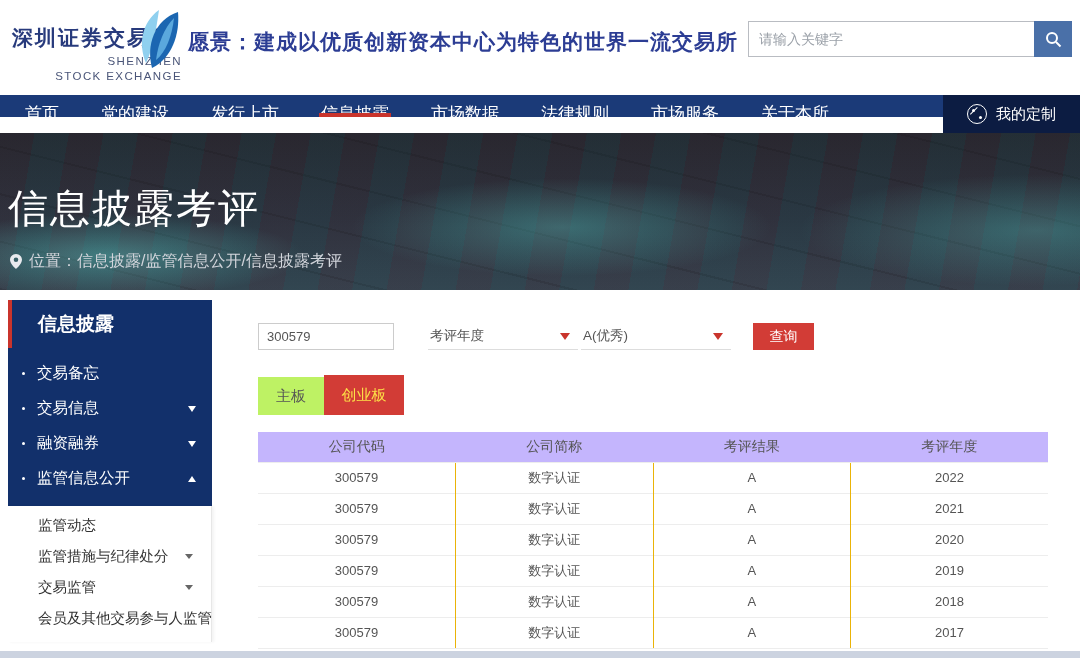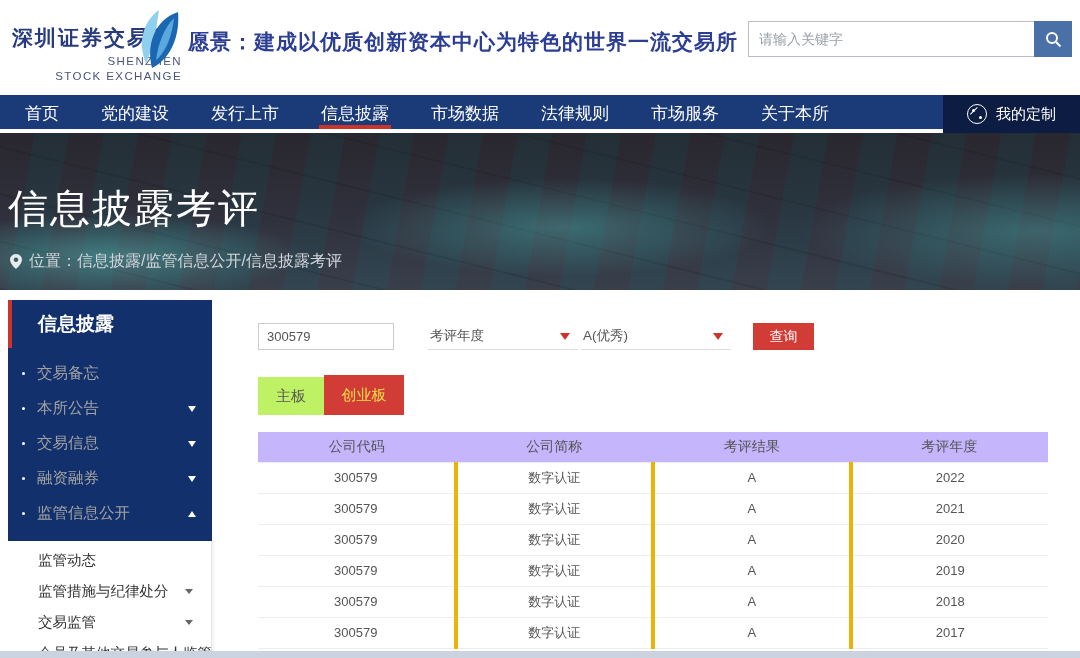--- a/index.html
+++ b/index.html
@@ -16,21 +16,21 @@
   .slogan { position:absolute; left:188px; top:22px; font-family:"DejaVu Serif", serif;
             font-weight:bold; font-size:21px; color:#2c3d94; letter-spacing:1px; white-space:nowrap; }
   .search-box { position:absolute; right:8px; top:15px; display:flex; }
   .search-input { width:286px; height:36px; border:1px solid #b9bcc2; border-right:none;
                   padding:0 10px; font-size:14px; color:#666; outline:none; }
   .search-input::placeholder { color:#9aa0a8; }
   .search-btn { width:38px; height:36px; background:#4a70a8; border:none; display:flex;
                 align-items:center; justify-content:center; cursor:pointer; }
 
   
-  .nav { position:absolute; top:95px; left:0; width:1080px; height:34px; background:#1b3a78;
+  .nav { position:absolute; top:95px; left:0; width:1080px; height:22px; background:#1b3a78;
          display:flex; align-items:stretch; padding-left:25px; }
   .nav-item { position:relative; color:#fff; font-size:17px; line-height:38px;
               margin-right:42px; cursor:pointer; white-space:nowrap; }
   .nav-item.active::after { content:""; position:absolute; left:-2px; right:-2px; bottom:0;
               height:4px; background:#c9342c; }
   .nav-custom { margin-left:auto; height:38px; background:#0c1c42; display:flex; align-items:center;
               gap:9px; padding:0 24px; color:#fff; font-size:15px; cursor:pointer; }
   .cust-icon { width:20px; height:20px; border:1.5px solid #fff; border-radius:50%;
                position:relative; flex:0 0 auto; }
   .cust-icon::before { content:""; position:absolute; left:4px; top:4px; right:4px; bottom:4px;
@@ -51,21 +51,21 @@
   .hero-title { position:absolute; left:8px; top:48px; color:#fff; font-size:40px;
                 font-weight:500; letter-spacing:2px; }
   .breadcrumb { position:absolute; left:10px; top:118px; display:flex; align-items:center;
                 gap:7px; color:#d2d5db; font-size:16px; }
 
   
   .sidebar { position:absolute; left:8px; top:300px; width:204px; }
   .side-header { height:48px; background:#12306b; border-left:4px solid #c9342c;
                  color:#fff; font-size:19px; font-weight:bold; line-height:48px; padding-left:26px; }
   .side-body { background:#12306b; padding:8px 0 10px; }
-  .side-item { height:35px; display:flex; align-items:center; color:#a3a3a3; font-size:15.5px;
+  .side-item { height:35px; display:flex; align-items:center; color:#ffffff; font-size:15.5px;
                padding:0 16px 0 14px; cursor:pointer; }
   .side-dot { width:3px; height:3px; border-radius:50%; background:#fff; margin-right:12px; flex:0 0 auto; }
   .tri { width:0; height:0; margin-left:auto; }
   .tri.down { border-left:4.5px solid transparent; border-right:4.5px solid transparent; border-top:6px solid #fff; }
   .tri.up { border-left:4.5px solid transparent; border-right:4.5px solid transparent; border-bottom:6px solid #fff; }
   .side-sub { background:#fff; border-right:1px solid #e7e7e7; box-shadow:2px 0 3px rgba(0,0,0,0.05);
               padding:4px 0 8px; }
   .sub-item { height:31px; display:flex; align-items:center; color:#333; font-size:14.5px;
               padding:0 18px 0 30px; cursor:pointer; white-space:nowrap; }
   .sub-item .tri.down { border-top-color:#666; border-left-width:4px; border-right-width:4px; border-top-width:5px; }
@@ -84,21 +84,21 @@
                color:#fff; border:none; font-size:14px; cursor:pointer; }
 
   .tabs { position:absolute; left:28px; top:85px; display:flex; align-items:flex-end; }
   .tab { width:66px; height:38px; background:#bef264; color:#555; font-size:15px;
          display:flex; align-items:center; justify-content:center; cursor:pointer; }
   .tab.active { width:80px; height:40px; background:#d23c36; color:#fde047; }
 
   .eval-table { position:absolute; left:28px; top:142px; width:790px; border-collapse:collapse; }
   .eval-table th { height:30px; background:#c4b5fd; color:#555; font-size:14px; font-weight:normal; }
   .eval-table td { height:31px; text-align:center; color:#555; font-size:13px;
-                   border-top:1px solid #ededed; border-left:4px solid #eab308; }
+                   border-top:1px solid #ededed; border-left:1px solid #eab308; }
   .eval-table td:first-child { border-left:none; }
   .eval-table tr:last-child td { border-bottom:1px solid #ededed; }
 
   .footer-strip { position:absolute; left:0; bottom:0; width:1080px; height:7px; background:#ccd3e0; }
 </style>
 </head>
 <body>
 
 <div class="stage">
 
@@ -154,25 +154,20 @@
 
   <div class="sidebar">
     <div class="side-header">信息披露</div>
     <div class="side-body">
       <div class="side-item">
         <span class="side-dot"></span>
         <span>交易备忘</span>
       </div>
       <div class="side-item">
         <span class="side-dot"></span>
-        <span>本所公告</span>
-        <span class="tri down"></span>
-      </div>
-      <div class="side-item">
-        <span class="side-dot"></span>
         <span>交易信息</span>
         <span class="tri down"></span>
       </div>
       <div class="side-item">
         <span class="side-dot"></span>
         <span>融资融券</span>
         <span class="tri down"></span>
       </div>
       <div class="side-item">
         <span class="side-dot"></span>

